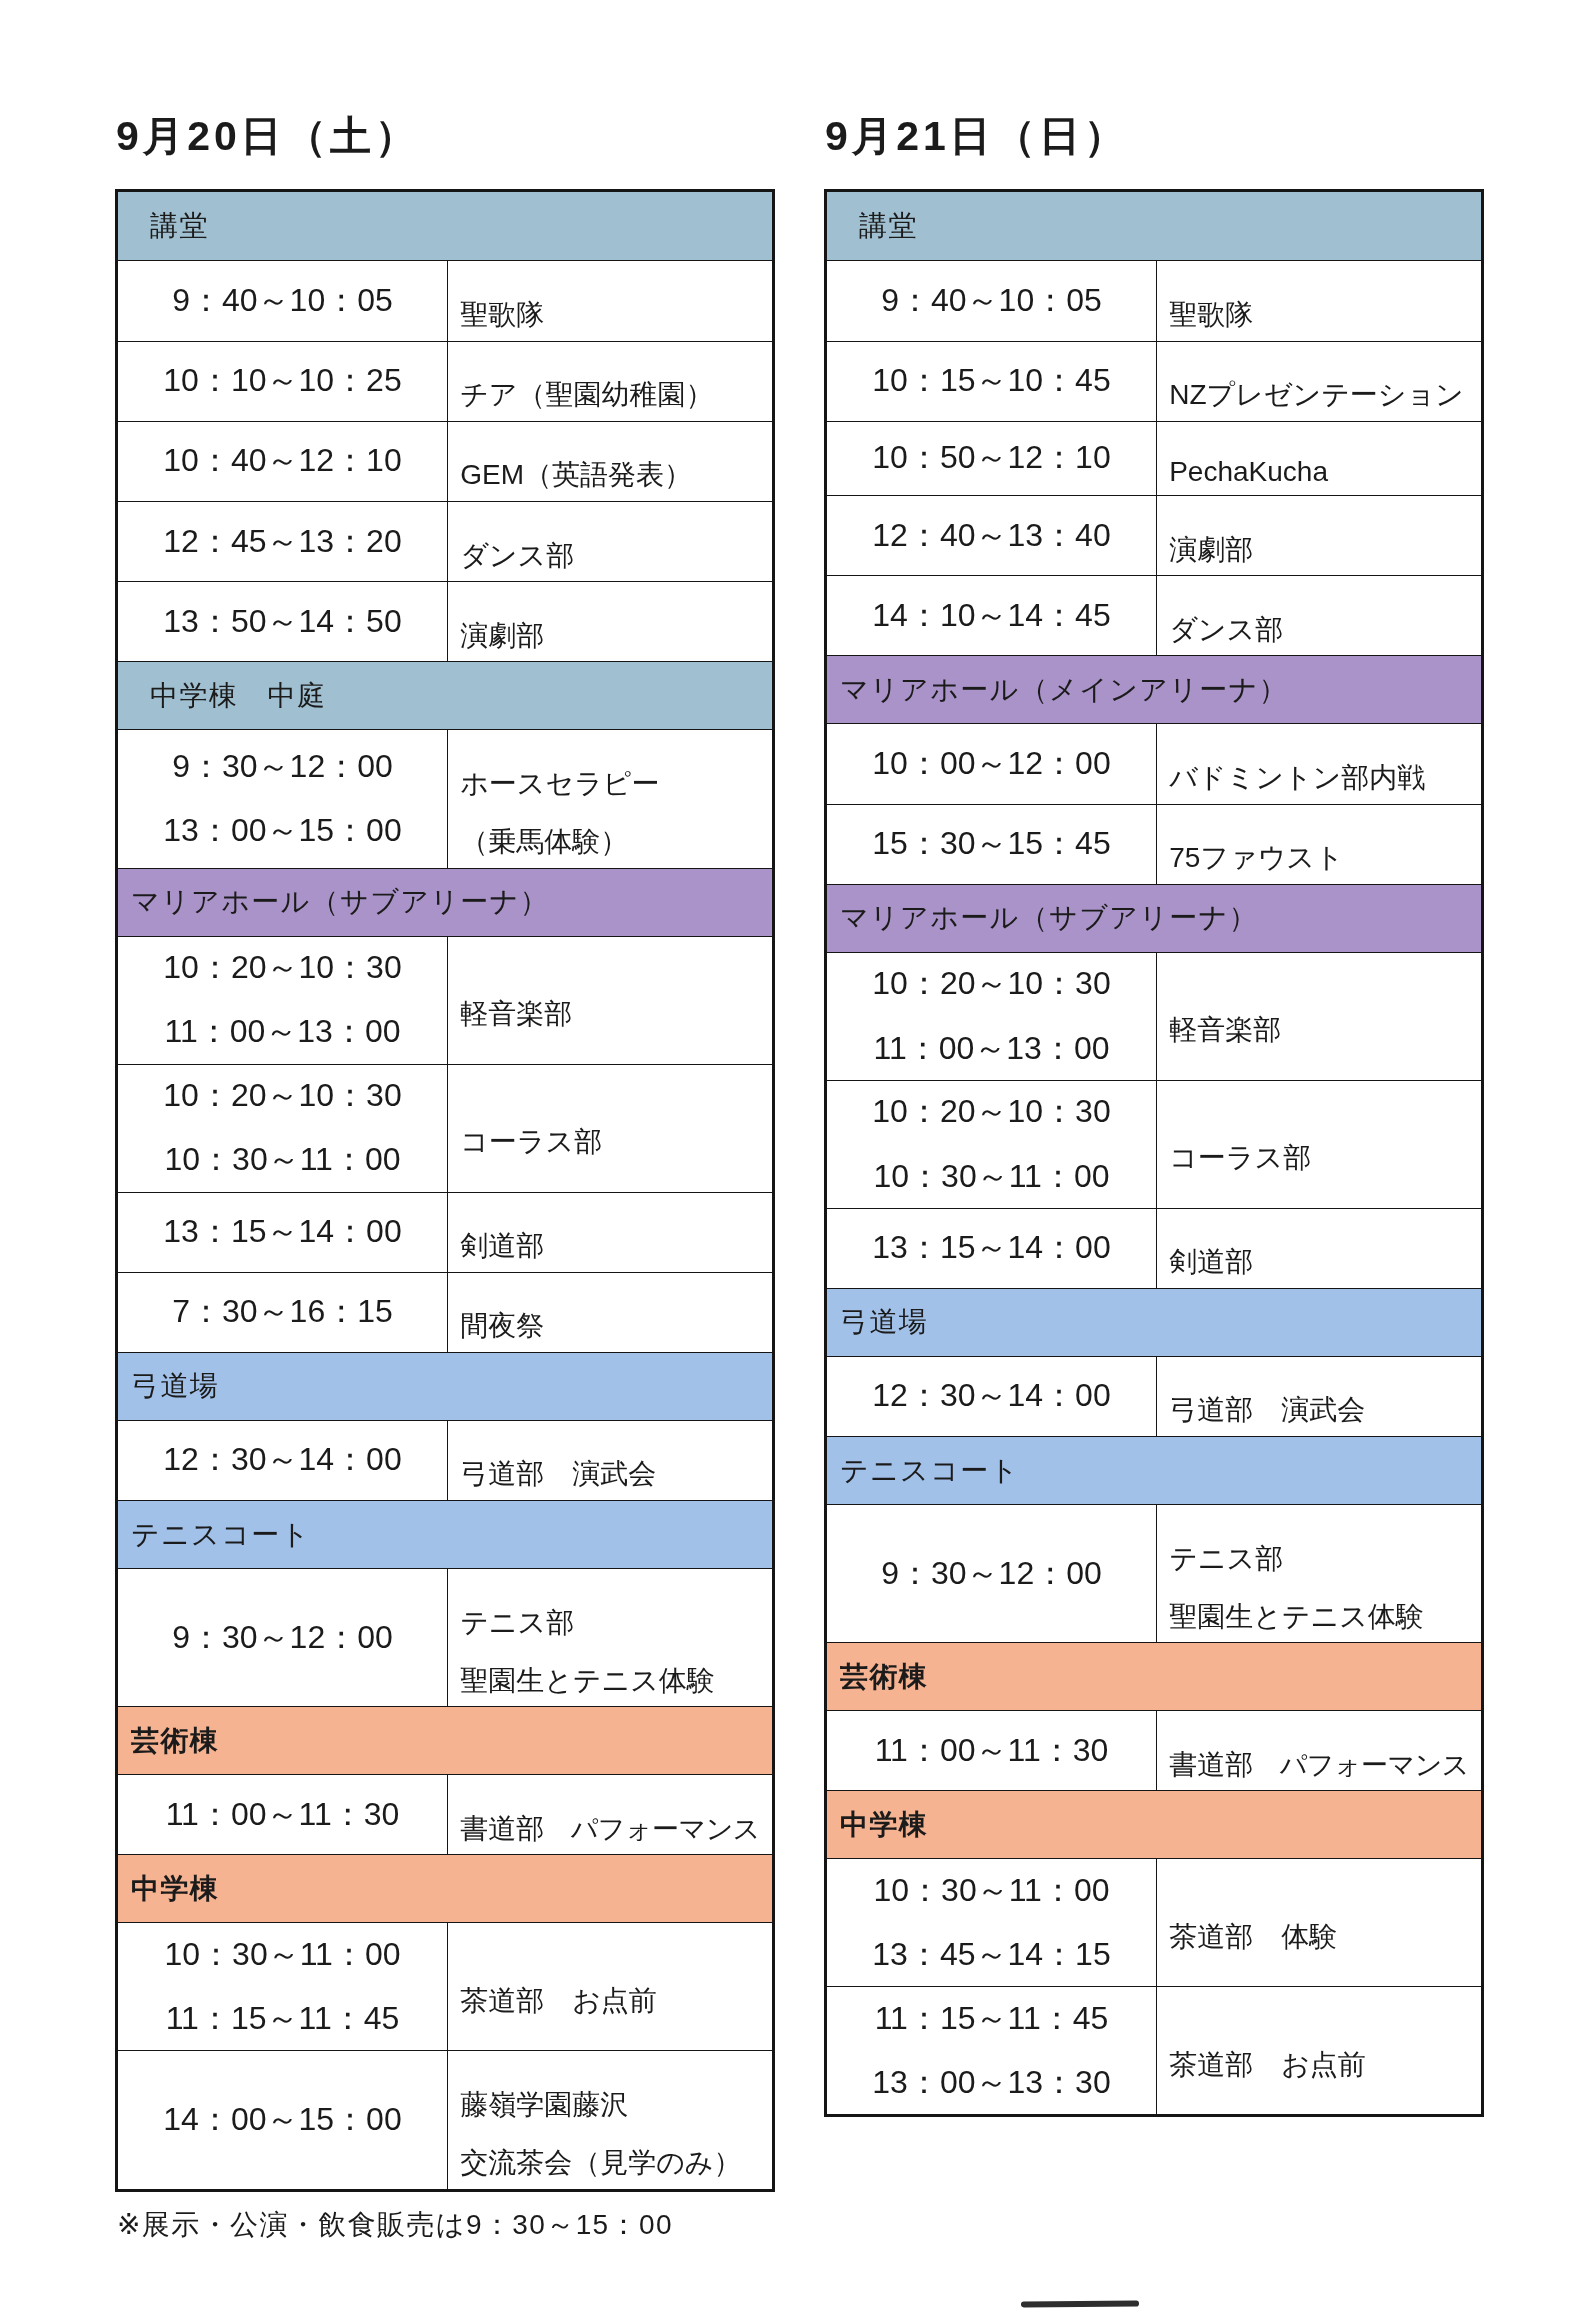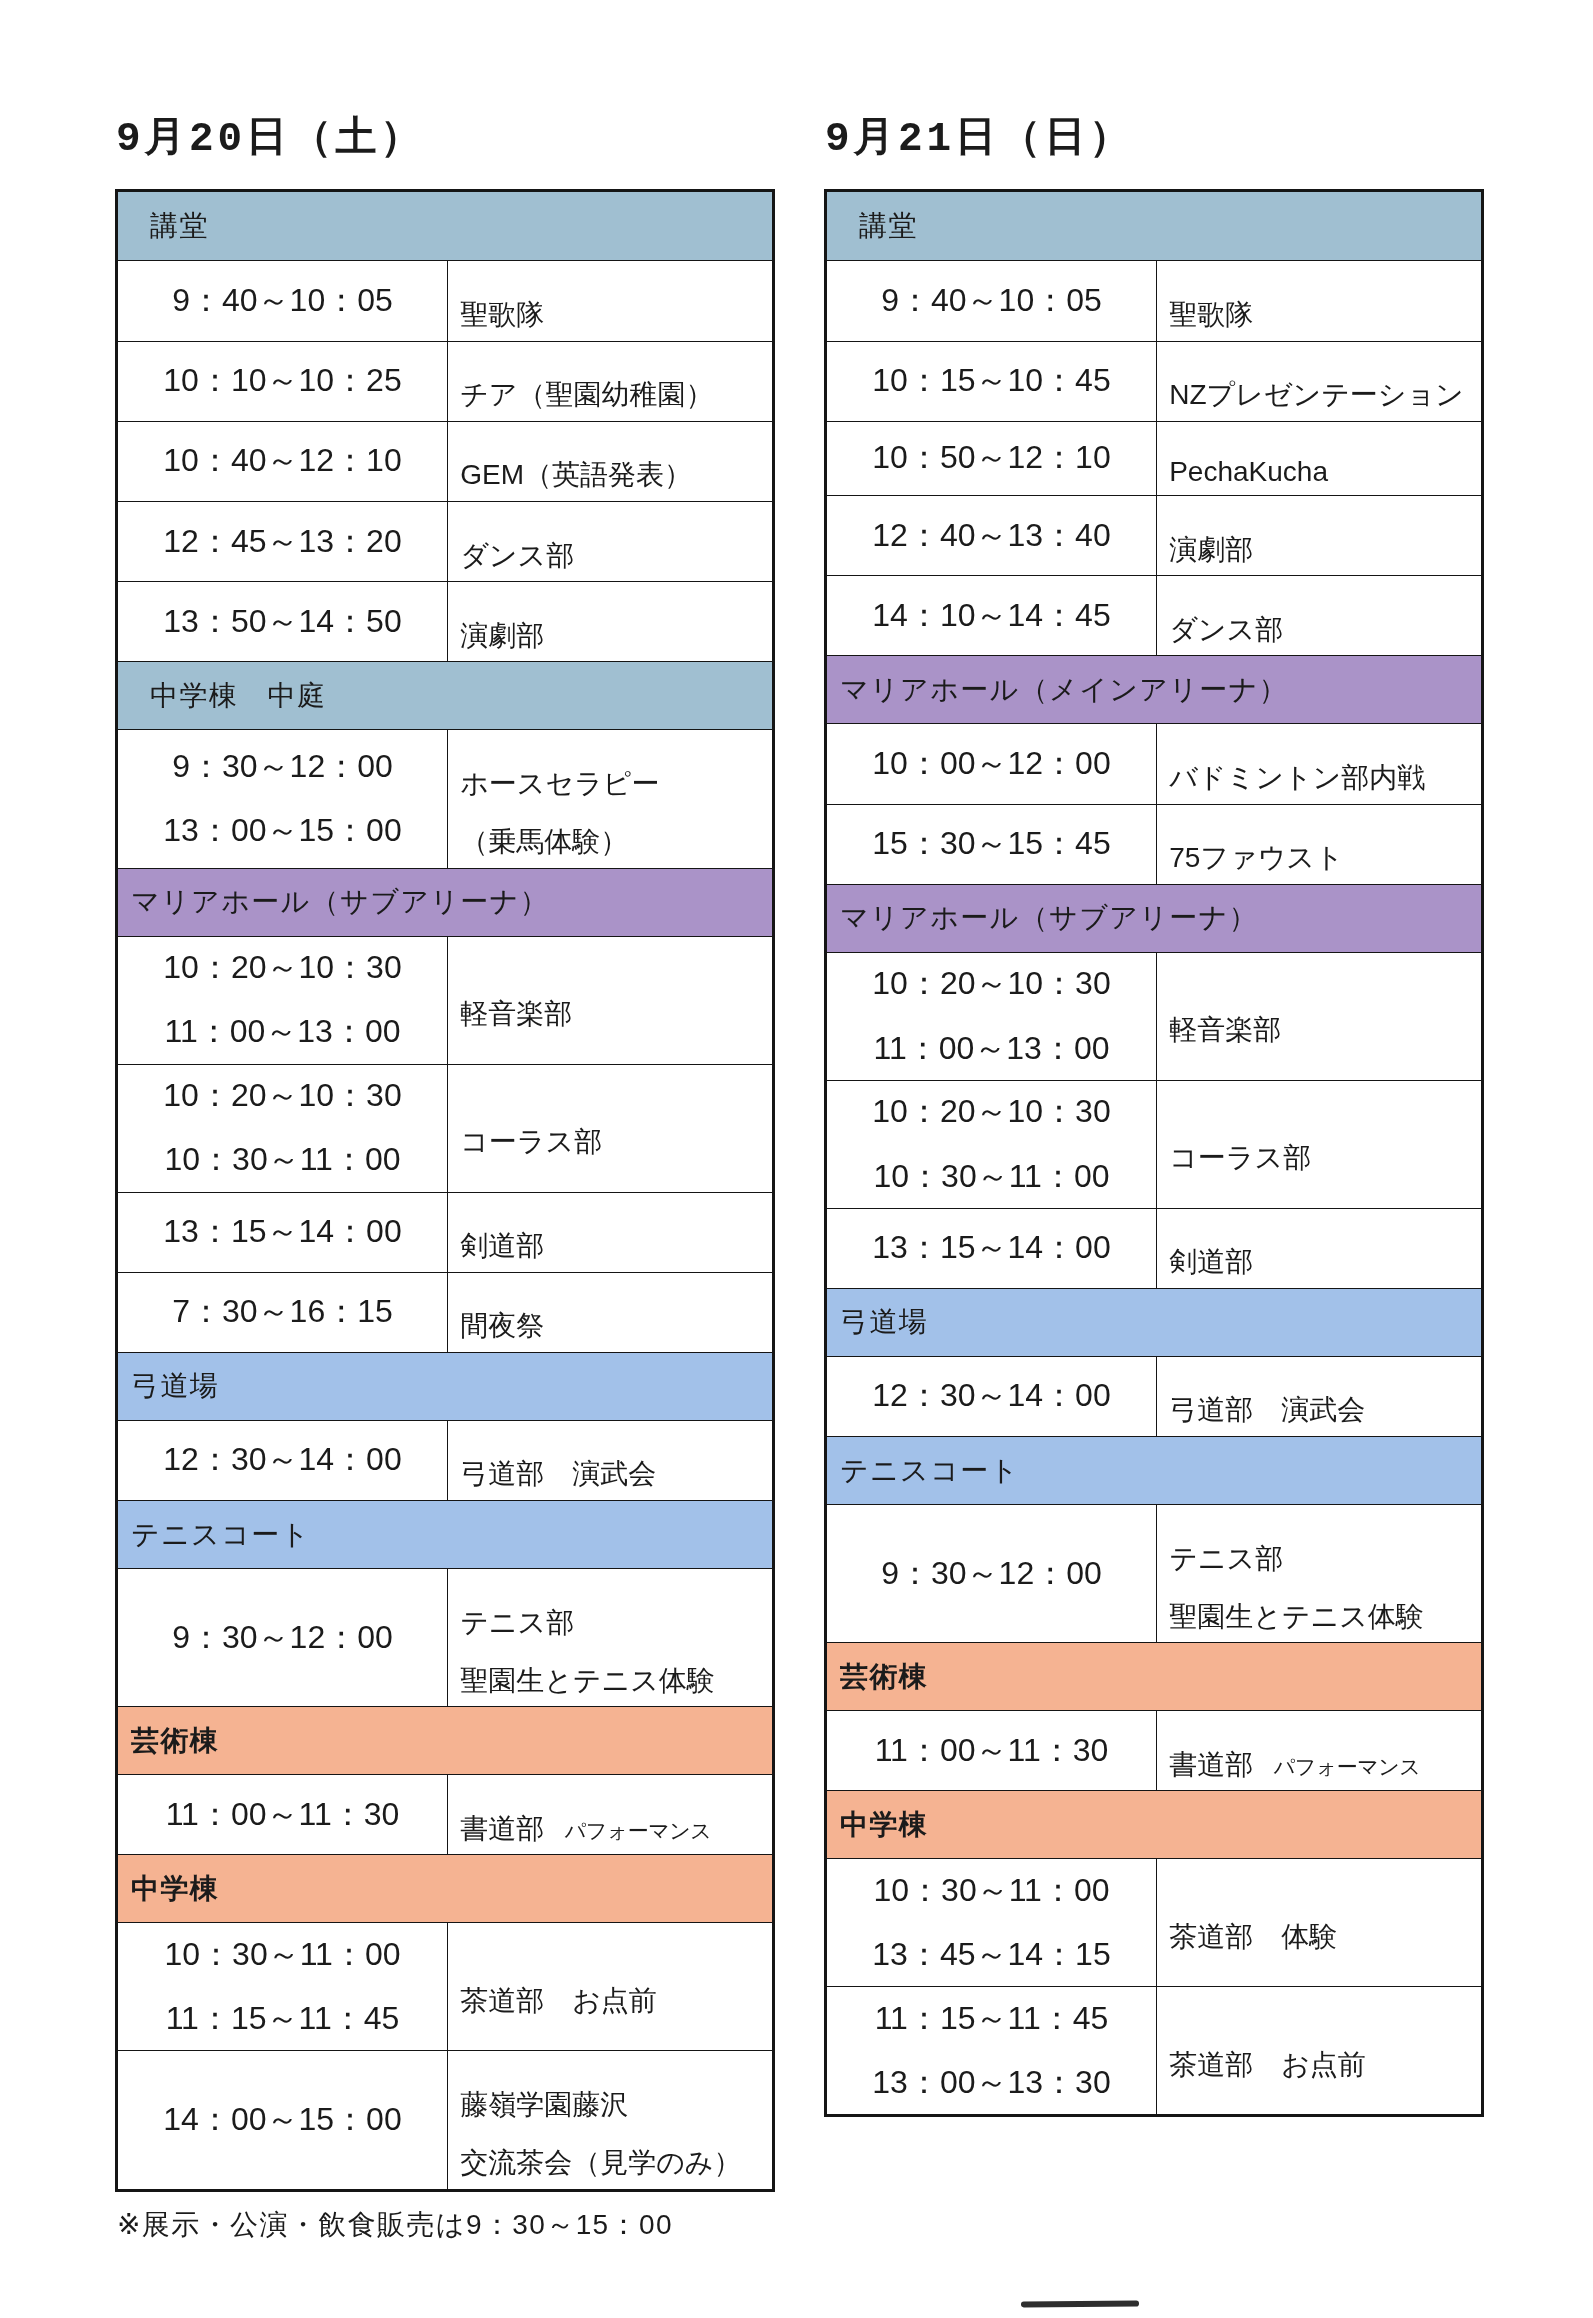--- a/index.html
+++ b/index.html
@@ -20,21 +20,21 @@
   }
   .page{position:relative;width:1594px;height:2319px;overflow:hidden;background:#fff;}
   .columns{
     display:flex;gap:49px;
     padding:109px 0 0 115px;
     align-items:flex-start;
   }
   .day{width:660px;flex:0 0 auto;}
   .day-title{
     font-size:41px;font-weight:bold;letter-spacing:3.8px;
-    margin:0 0 25.4px 0.9px;white-space:nowrap;font-family:Liberation Mono, monospace;
+    margin:0 0 25.4px 0.9px;white-space:nowrap;
   }
   .table{border:3.3px solid var(--line);background:#fff;}
   .table > * + *{border-top:1.9px solid var(--line);}
   .venue-header{
     min-height:68px;
     display:flex;align-items:center;
     padding:2.8px 4.7px 2.8px 13px;
     font-size:28px;letter-spacing:1.4px;white-space:nowrap;
   }
   .c-blue{background:var(--venue-blue);padding-left:32px;}
@@ -52,21 +52,21 @@
   }
   .row.tall .time-cell{gap:20.7px;}
   .event-cell{
     flex:1;
     display:flex;flex-direction:column;justify-content:center;
     gap:20px;padding:6.6px 8.5px 6.6px 12.2px;
     font-size:28px;
     margin-top:28px;
   }
   .event-line{white-space:nowrap;}
-  .small{font-size:21px;letter-spacing:-0.5px;}
+  .small{font-size:27px;letter-spacing:-0.5px;}
   .footnote{
     position:absolute;left:117px;top:2206px;
     font-size:28px;letter-spacing:1.4px;white-space:nowrap;
   }
   .artifact{
     position:absolute;left:1021px;top:2301px;
     width:118px;height:5.6px;background:#2e2e2e;border-radius:2.8px;
     transform:rotate(-0.4deg);
   }
 </style>

